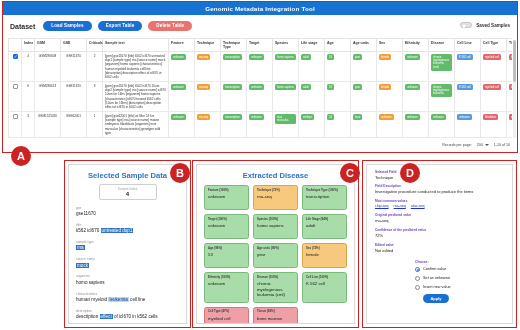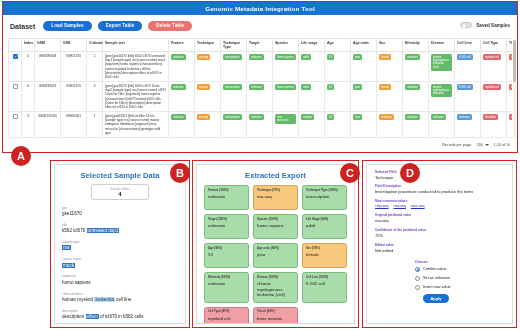--- a/index.html
+++ b/index.html
@@ -78,21 +78,21 @@
   }
   .rpp-sel { display:flex; align-items:center; gap:2px; }
   .caret { width:0;height:0;border-left:2px solid transparent;border-right:2px solid transparent;border-top:2.6px solid #555;}
   .scroll-v{ position:absolute; right:1px; top:38px; width:3px; height:98px; background:#f0f0f0; border-radius:2px;}
   .scroll-v i{ display:block; width:3px;height:42px;background:#bdbdbd;border-radius:2px;}
 
   
   .panel {
     position:absolute; top:160px; height:168px; border:1.6px solid #cc2222; background:#fff;
   }
-  .panel-b { left: 50px; width: 140px; }
+  .panel-b { left: 64px; width: 127px; }
   .panel-c { left: 192px; width: 167px; }
   .panel-d { left: 362px; width: 155px; }
   .panel-inner { position:absolute; inset:3px; border:.6px solid #d9d9d9; background:#fff; overflow:hidden;}
   .p-title{ text-align:center; color:#2f74c0; font-weight:700; font-size:7.6px; margin-top:6px;}
 
   
   .badge{
     position:absolute; width:20px;height:20px;border-radius:50%;
     background:#cc2222; color:#fff; font-weight:700; font-size:11px;
     display:flex;align-items:center;justify-content:center; z-index:20;
@@ -311,21 +311,21 @@
           <div class="bfield">
             <div class="bkey">description</div>
             <div class="bval">description <span class="hl">effect</span> of icl670 in k562 cells</div>
           </div>
         </div>
     </div>
   </div>
 
   <div class="panel panel-c">
     <div class="panel-inner">
-      <div class="p-title">Extracted Export</div>
+      <div class="p-title">Extracted Disease</div>
       <div class="fgrid" id="c-grid">
           <div class="fcard fc-green">
             <div class="fk">Feature (100%)</div>
             <div class="fv">unknown</div>
           </div>
           <div class="fcard fc-orange">
             <div class="fk">Technique (72%)</div>
             <div class="fv">rna-seq</div>
           </div>
           <div class="fcard fc-green">

